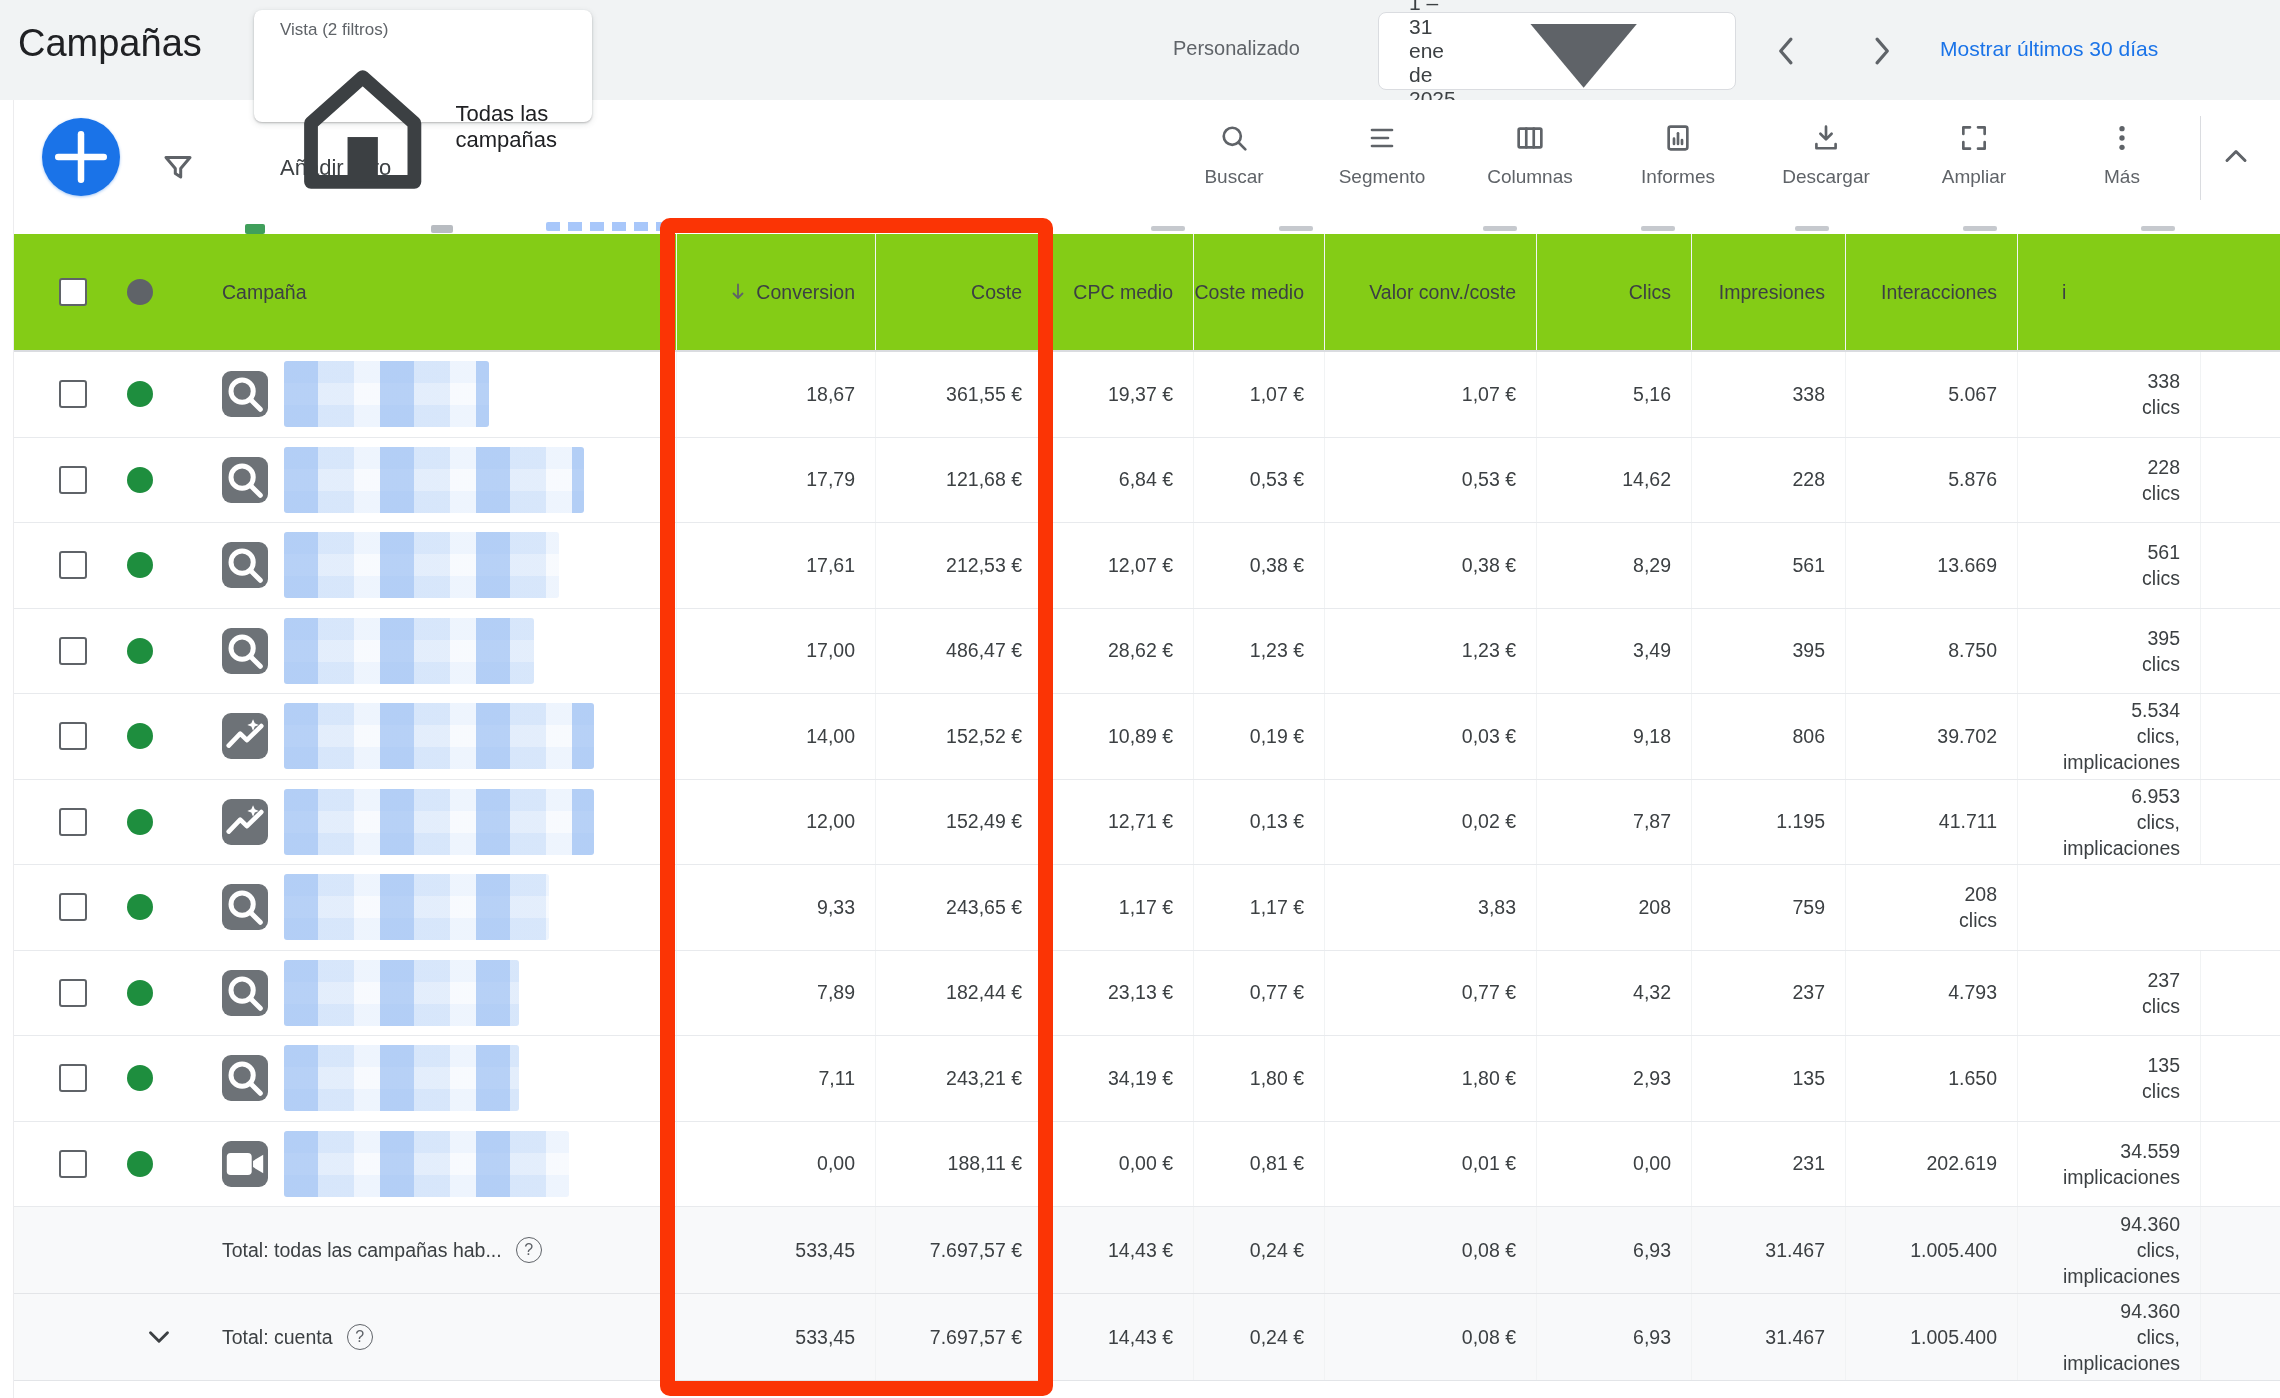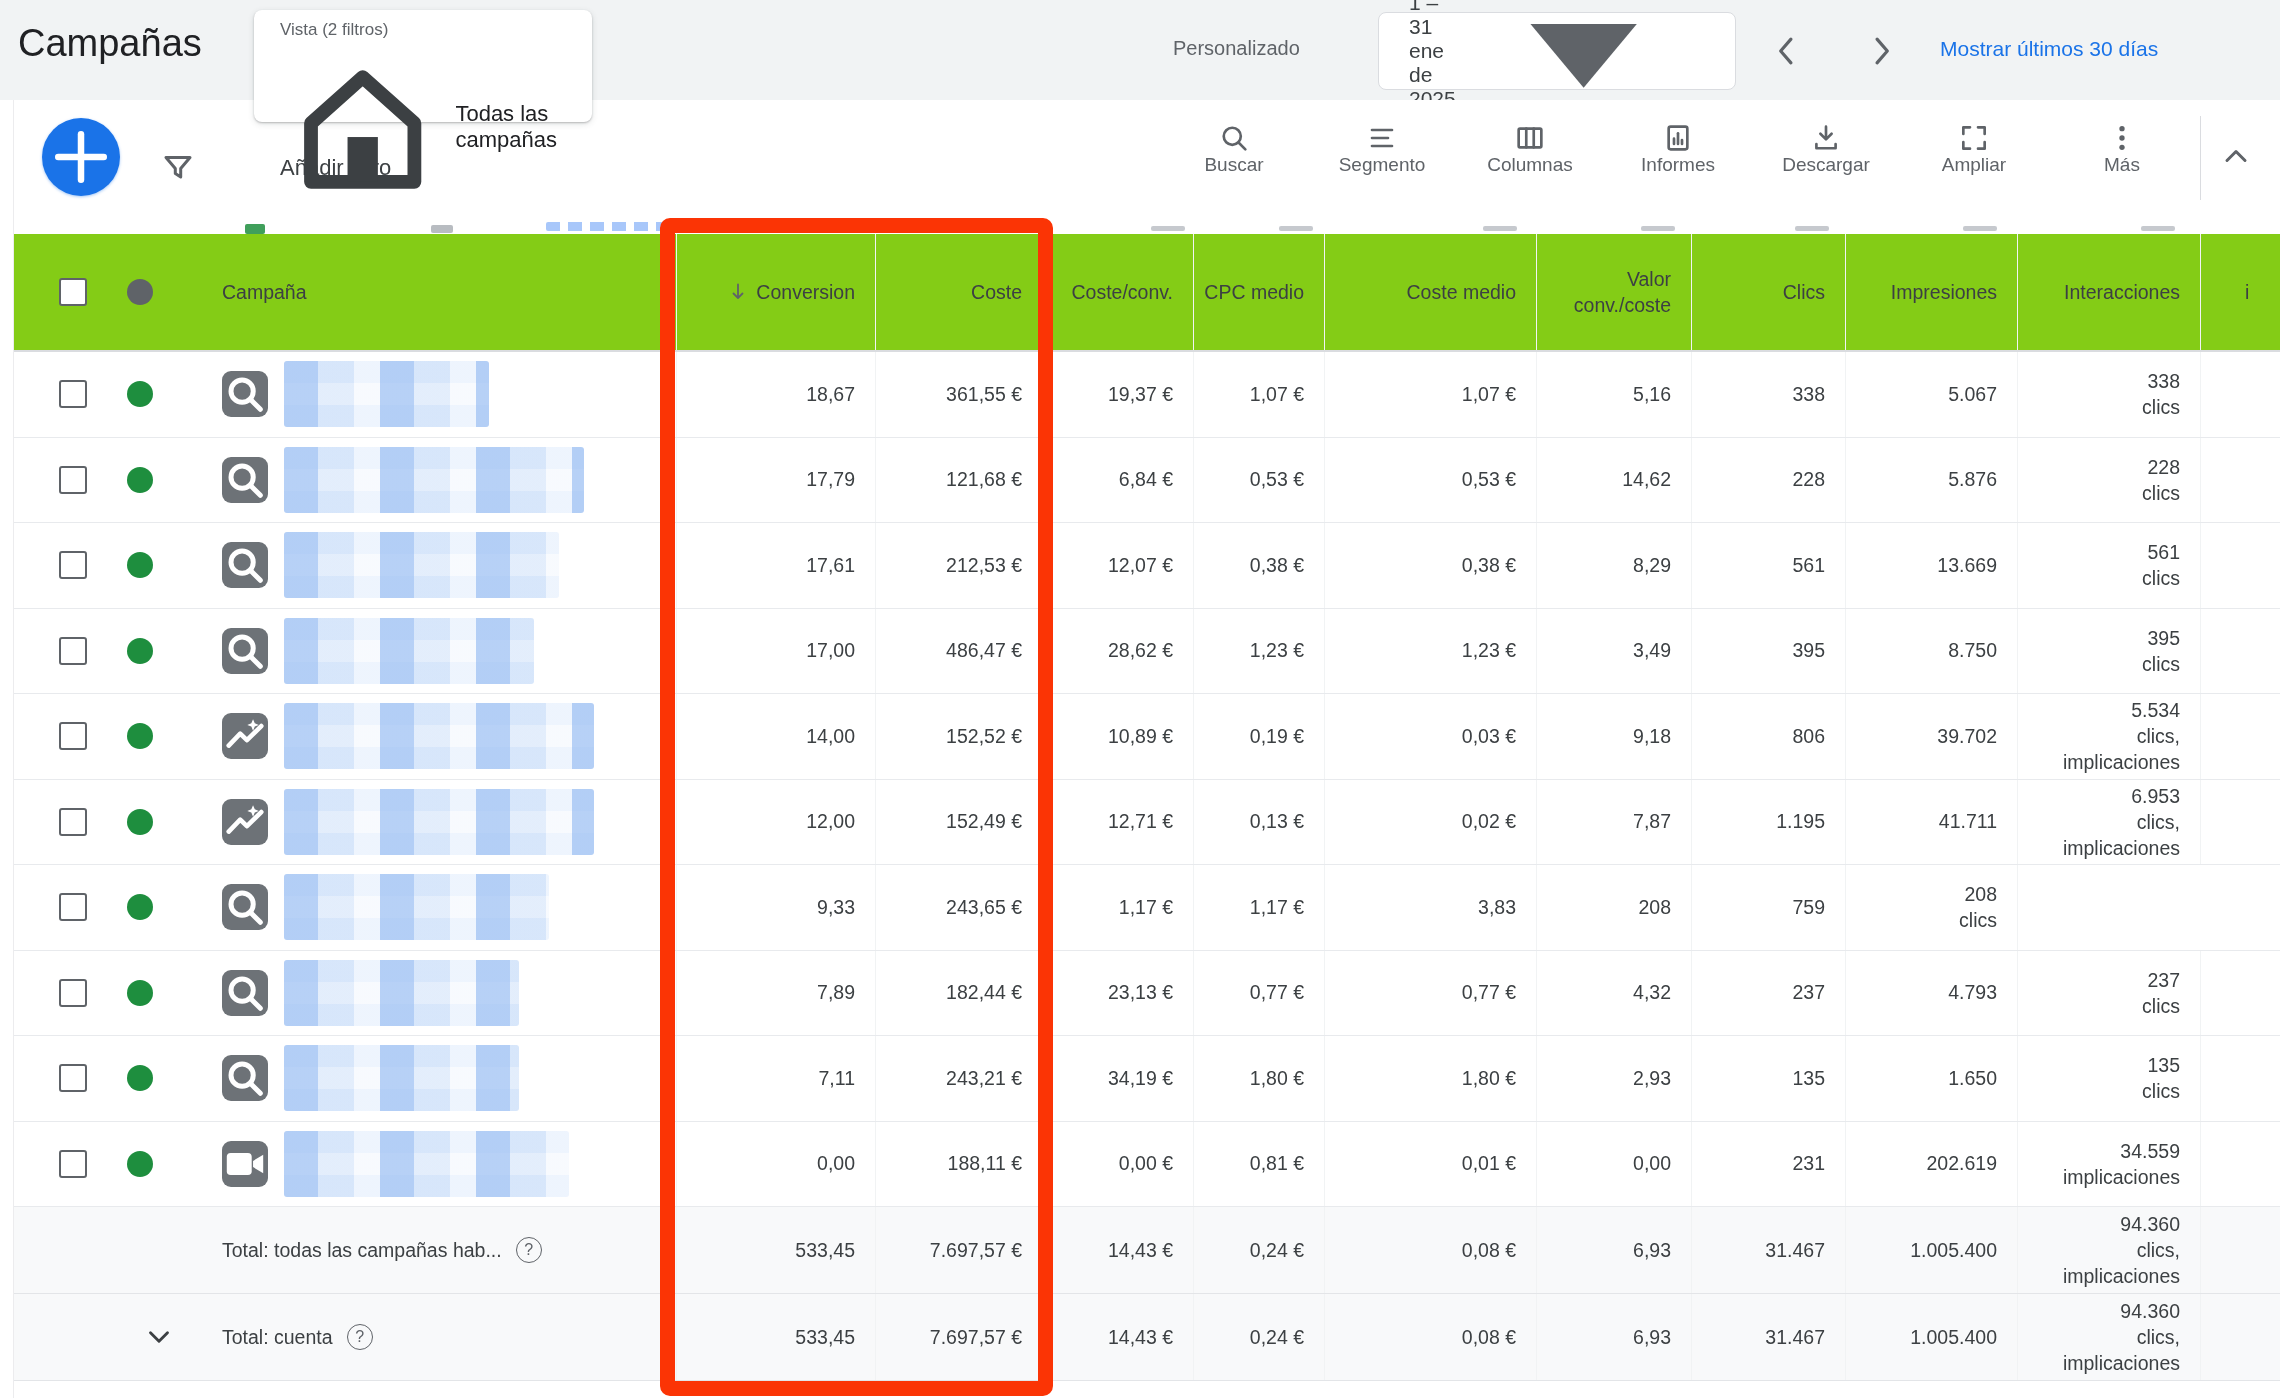--- a/index.html
+++ b/index.html
@@ -41,21 +41,21 @@
     background:#1a73e8; color:#fff; display:flex; align-items:center; justify-content:center; cursor:pointer;
     box-shadow:0 1px 3px rgba(26,115,232,.4); }
   .add-btn svg { width:38px; height:38px; }
   .filter-icon { position:absolute; left:146px; top:50px; width:36px; height:36px; color:#5f6368; cursor:pointer; }
   .filter-icon svg { width:36px; height:36px; }
   .add-filter-label { position:absolute; left:266px; top:55px; font-size:22px; color:#3c4043; cursor:pointer; }
   .actions { position:absolute; left:1146px; top:14px; display:flex; }
   .action { width:148px; display:flex; flex-direction:column; align-items:center; cursor:pointer; }
   .action .aicon { width:32px; height:32px; color:#5f6368; margin-top:8px; }
   .action .aicon svg { width:32px; height:32px; }
-  .action .albl { font-size:19px; font-weight:500; color:#5f6368; }
+  .action .albl { margin-top:12px; font-size:19px; font-weight:500; color:#5f6368; }
   .tb-divider { position:absolute; left:2186px; top:16px; width:1px; height:84px; background:#dadce0; }
   .collapse-btn { position:absolute; left:2204px; top:38px; width:36px; height:36px; color:#5f6368; cursor:pointer; }
   .collapse-btn svg { width:36px; height:36px; }
 
   
   .clip-strip { position:absolute; top:118px; left:0; width:2267px; height:16px; overflow:hidden; background:#fff; }
   .frag { position:absolute; border-radius:2px; }
   .frag-dash { background:repeating-linear-gradient(90deg,#a8c7fa 0 14px, transparent 14px 22px); }
 
   
@@ -261,23 +261,20 @@
             <svg viewBox="0 0 24 24" fill="none" stroke="currentColor" stroke-width="2" stroke-linecap="round" stroke-linejoin="round" style="width:100%;height:100%;display:block">
               <path d="M12 4.5v13.5m0 0l-4.5-4.5M12 18l4.5-4.5" stroke-width="1.8"></path>
             </svg>
           </span>
           <span>Conversion</span>
         </div>
         <div class="hcell">
           <span>Coste</span>
         </div>
         <div class="hcell">
-          <span>Coste/conv.</span>
-        </div>
-        <div class="hcell">
           <span>CPC medio</span>
         </div>
         <div class="hcell">
           <span>Coste medio</span>
         </div>
         <div class="hcell">
           <span>Valor conv./coste</span>
         </div>
         <div class="hcell">
           <span>Clics</span>

